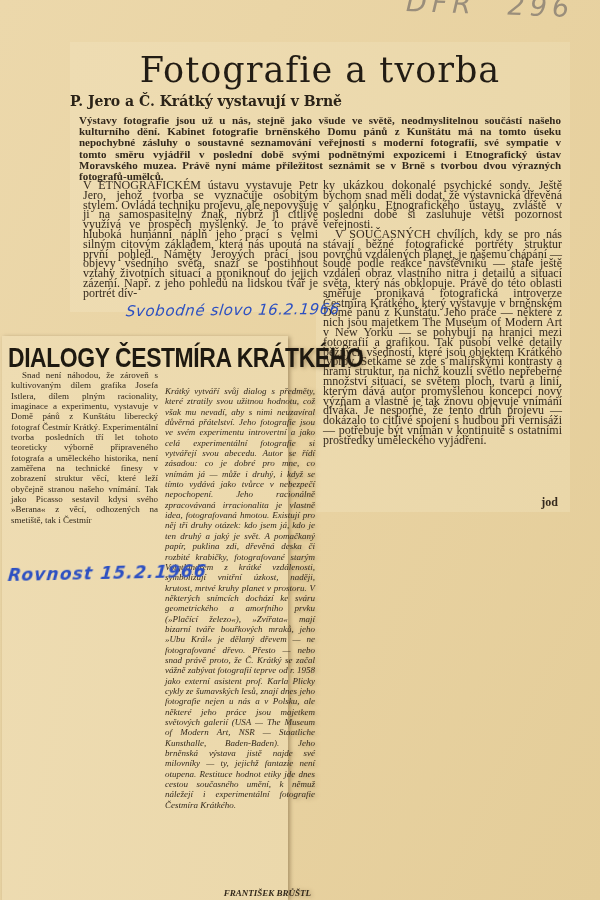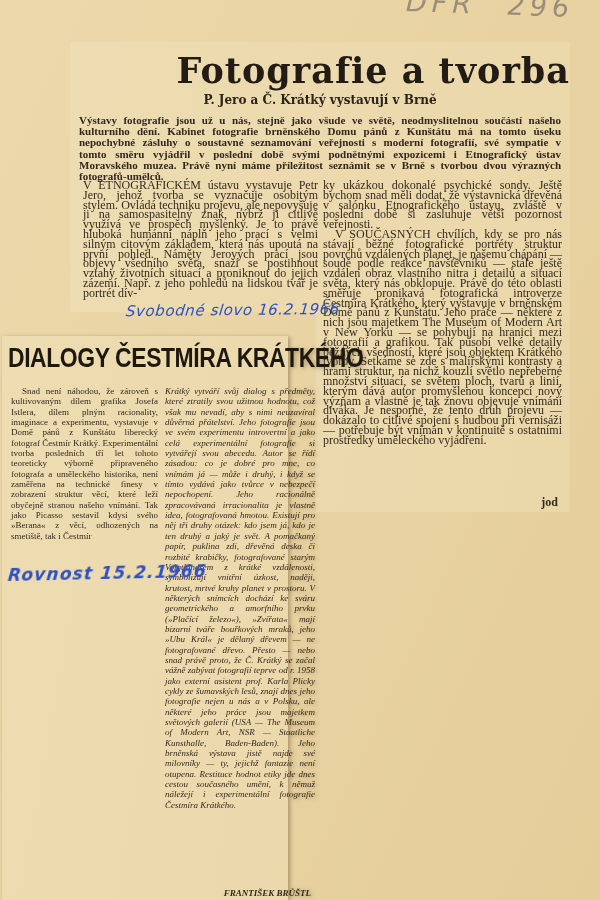--- a/index.html
+++ b/index.html
@@ -13,40 +13,40 @@
     left:70px;top:42px;width:500px;height:470px;
     clip-path:polygon(0 0,100% 0,100% 100%,246px 100%,246px 270px,0 270px);
     filter:drop-shadow(1px 2px 2px rgba(95,70,35,.45));
     background:linear-gradient(100deg,#eedcb2,#ead7a9);
   }
   .clip2{
     left:2px;top:336px;width:286px;height:564px;
     filter:drop-shadow(2px 1px 2px rgba(95,70,35,.45));
     background:linear-gradient(100deg,#eedcb2,#ebd8ab);
   }
-  .a1-title{position:absolute;top:8px;left:0;width:100%;text-align:right;
-    font-family:"DejaVu Serif","Liberation Serif",serif;font-weight:bold;
+  .a1-title{position:absolute;top:8px;left:0;width:100%;text-align:center;
+    font-family:"DejaVu Serif","Liberation Serif",serif;font-weight:normal;
     font-size:35px;letter-spacing:1px;color:#221c14;}
-  .a1-sub{position:absolute;top:51px;left:0;width:100%;text-align:center;
-    font-family:"DejaVu Serif",serif;font-weight:bold;font-size:12px;color:#2b2318;}
+  .a1-sub{position:absolute;top:51px;left:0;width:100%;text-align:left;
+    font-family:"DejaVu Serif",serif;font-weight:bold;font-size:14px;color:#2b2318;}
   .a1-intro{position:absolute;top:73px;left:9px;width:482px;font-weight:bold;
     font-size:11px;line-height:11.2px;text-align:justify;color:#32281c;
     word-spacing:2px;}
   .newscol{font-size:12px;line-height:9.8px;text-align:justify;color:#352a1e;}
   .a1-colL{position:absolute;top:139px;left:13px;width:235px;}
   .a1-colR{position:absolute;top:139px;left:253px;width:239px;height:327px;}
   .a1-colR p{margin:0;}
   .a1-colR p + p{text-indent:12px;}
   .sig{position:absolute;bottom:0;right:4px;font-weight:bold;white-space:nowrap;padding-left:19px;}
   .a2-head{position:absolute;top:7px;left:6px;white-space:nowrap;
     font-family:"Liberation Sans","DejaVu Sans",sans-serif;font-weight:bold;
     font-size:27px;color:#1e1910;transform:scaleX(.85);transform-origin:left center;
     letter-spacing:-.5px;}
   .a2-col{font-size:9px;line-height:10.35px;text-align:justify;color:#33291c;}
-  .a2-colL{position:absolute;top:50px;left:9px;width:147px;text-indent:11px;}
+  .a2-colL{position:absolute;top:34px;left:9px;width:147px;text-indent:11px;}
   .a2-colR{position:absolute;top:50px;left:163px;width:150px;height:512px;text-indent:0;font-style:italic;}
   .a2-sig{font-size:9px;}
   .hand{position:absolute;font-family:"DejaVu Sans","Liberation Sans",sans-serif;
     font-style:italic;color:#2d50c2;}
   .hand1{left:126px;top:301px;font-size:15px;letter-spacing:.6px;
     transform:rotate(-.6deg) skewX(-7deg);}
   .hand2{left:8px;top:563px;font-size:17px;font-weight:bold;letter-spacing:1.2px;
     transform:rotate(-1.2deg) skewX(-7deg);}
   .pencil{position:absolute;top:-11px;right:26px;
     font-family:"DejaVu Sans",sans-serif;font-style:italic;font-size:27px;

